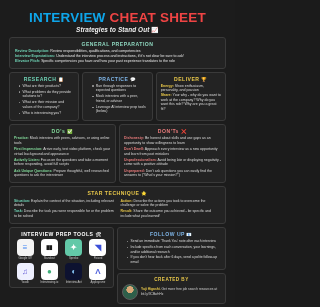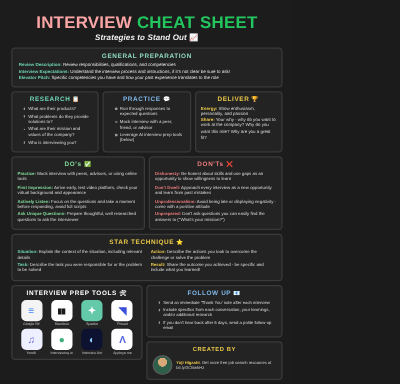--- a/index.html
+++ b/index.html
@@ -13,22 +13,22 @@
     position:relative;width:235px;height:307px;
     background:#1c1c1c;
     box-sizing:border-box;
     padding:8px 9px 4px 9px;
   }
   
   .title{
     text-align:center;font-size:13.5px;font-weight:bold;
     letter-spacing:.2px;line-height:14px;margin:3px 0 1px 0;
   }
-  .title .yellow{color:#fca5a5;margin-top:14px;}
-  .title .white{color:#22c55e;}
+  .title .yellow{color:#0ea5e9;margin-top:14px;}
+  .title .white{color:#ef4444;}
   .subtitle{
     text-align:center;font-size:6.4px;font-style:italic;font-weight:bold;
     color:#f0f0f0;letter-spacing:.1px;margin-bottom:4px;
   }
   .subtitle .em{color:#6fcf97;font-style:normal;font-size:6px;}
 
   
   .card{
     background:#232323;border:0.6px solid #3a3a3a;border-radius:3px;
     padding:3px 4px;box-sizing:border-box;

